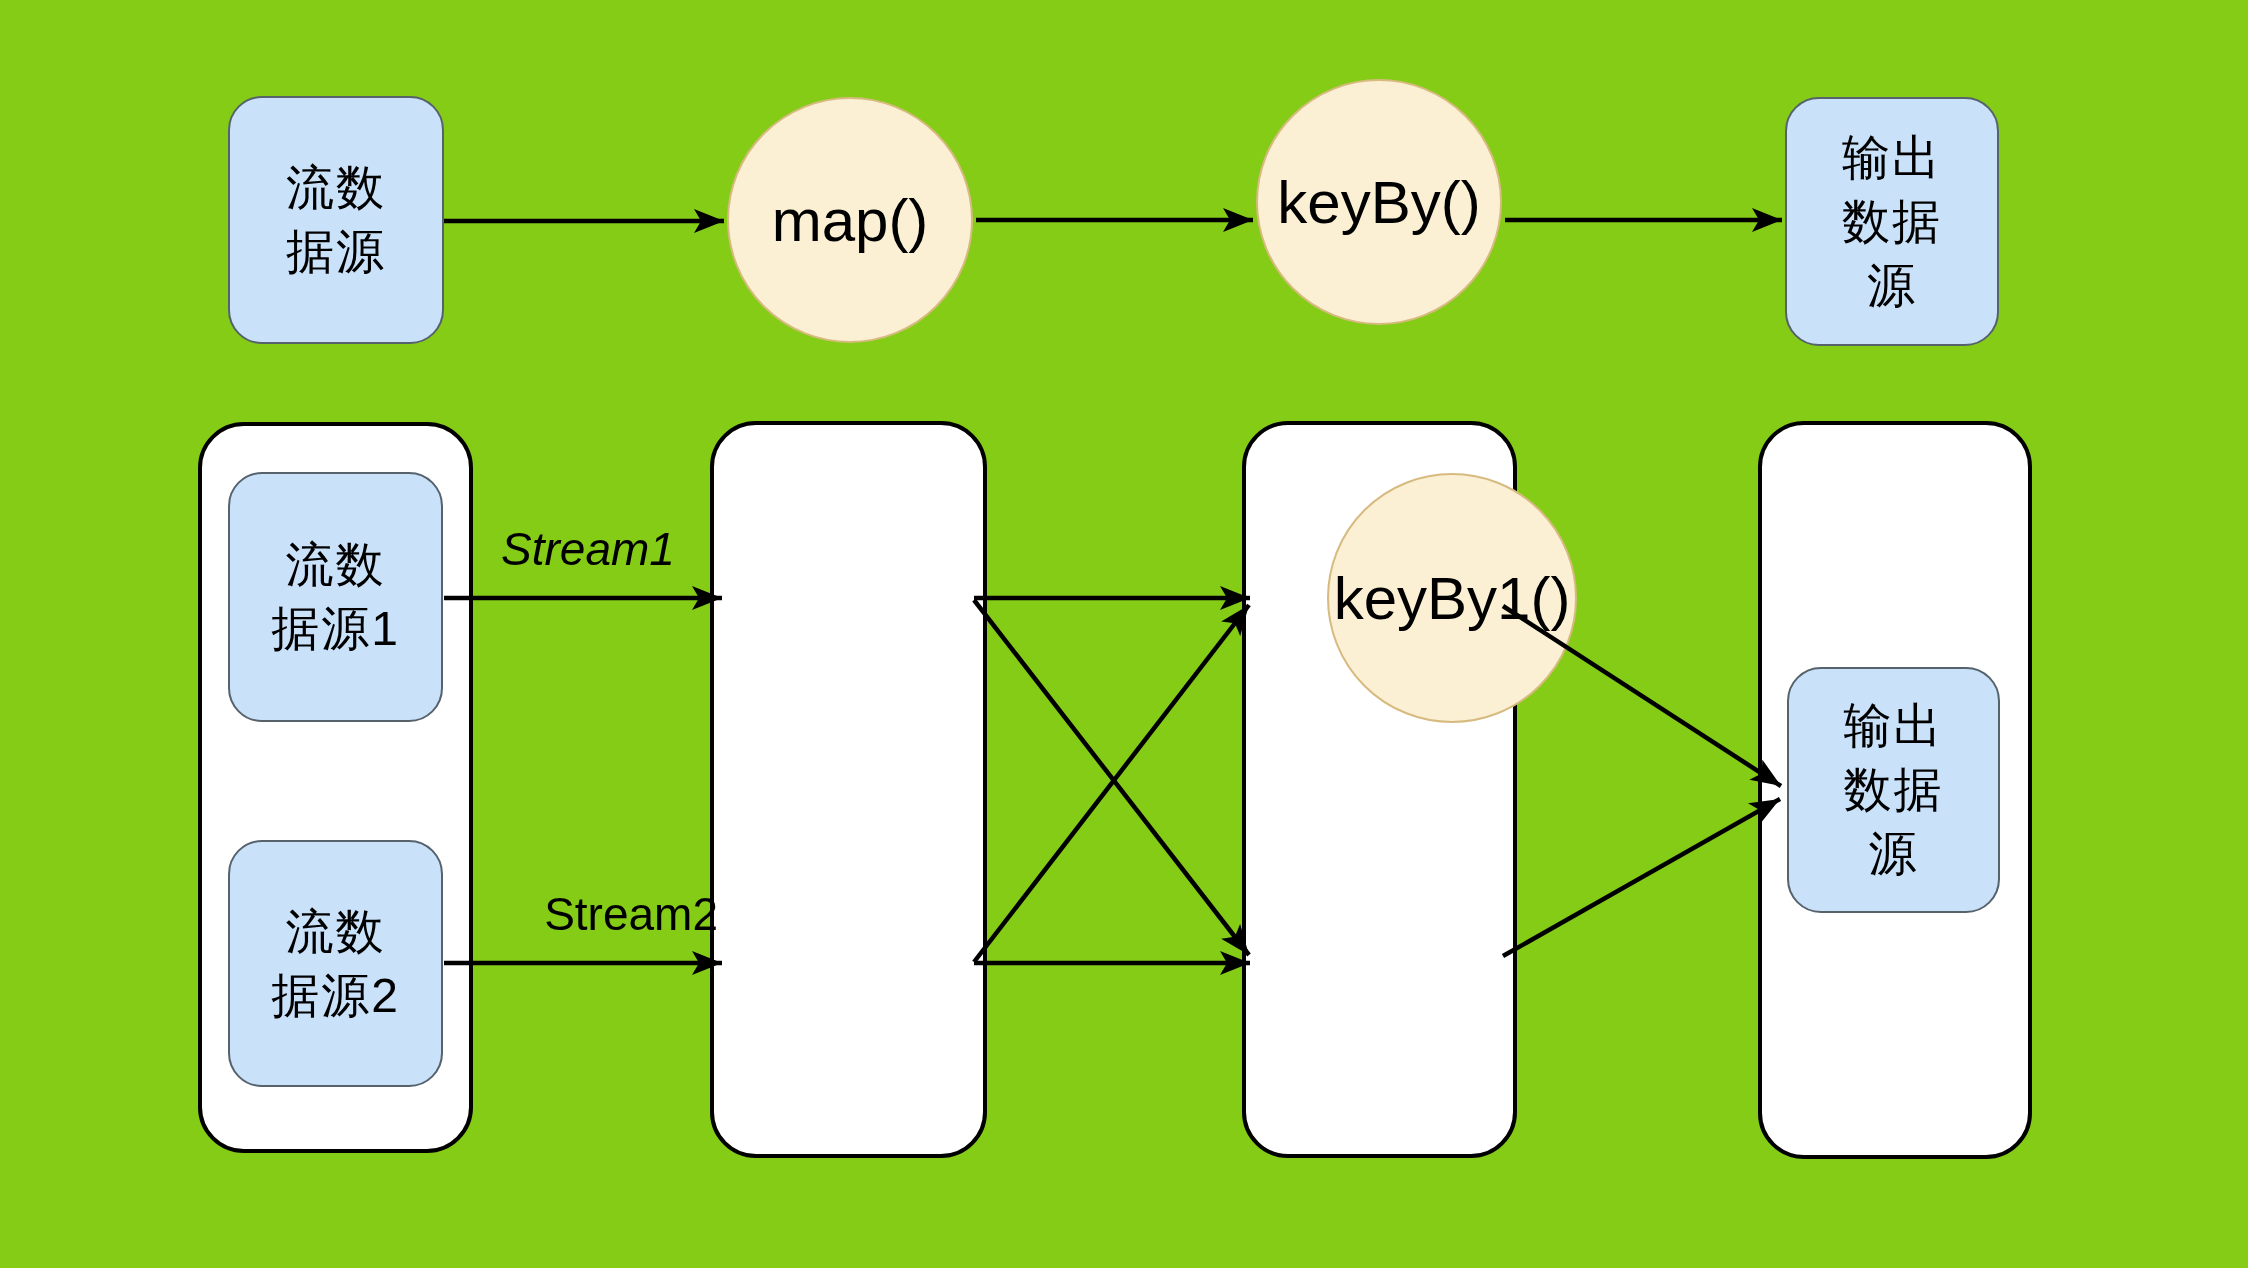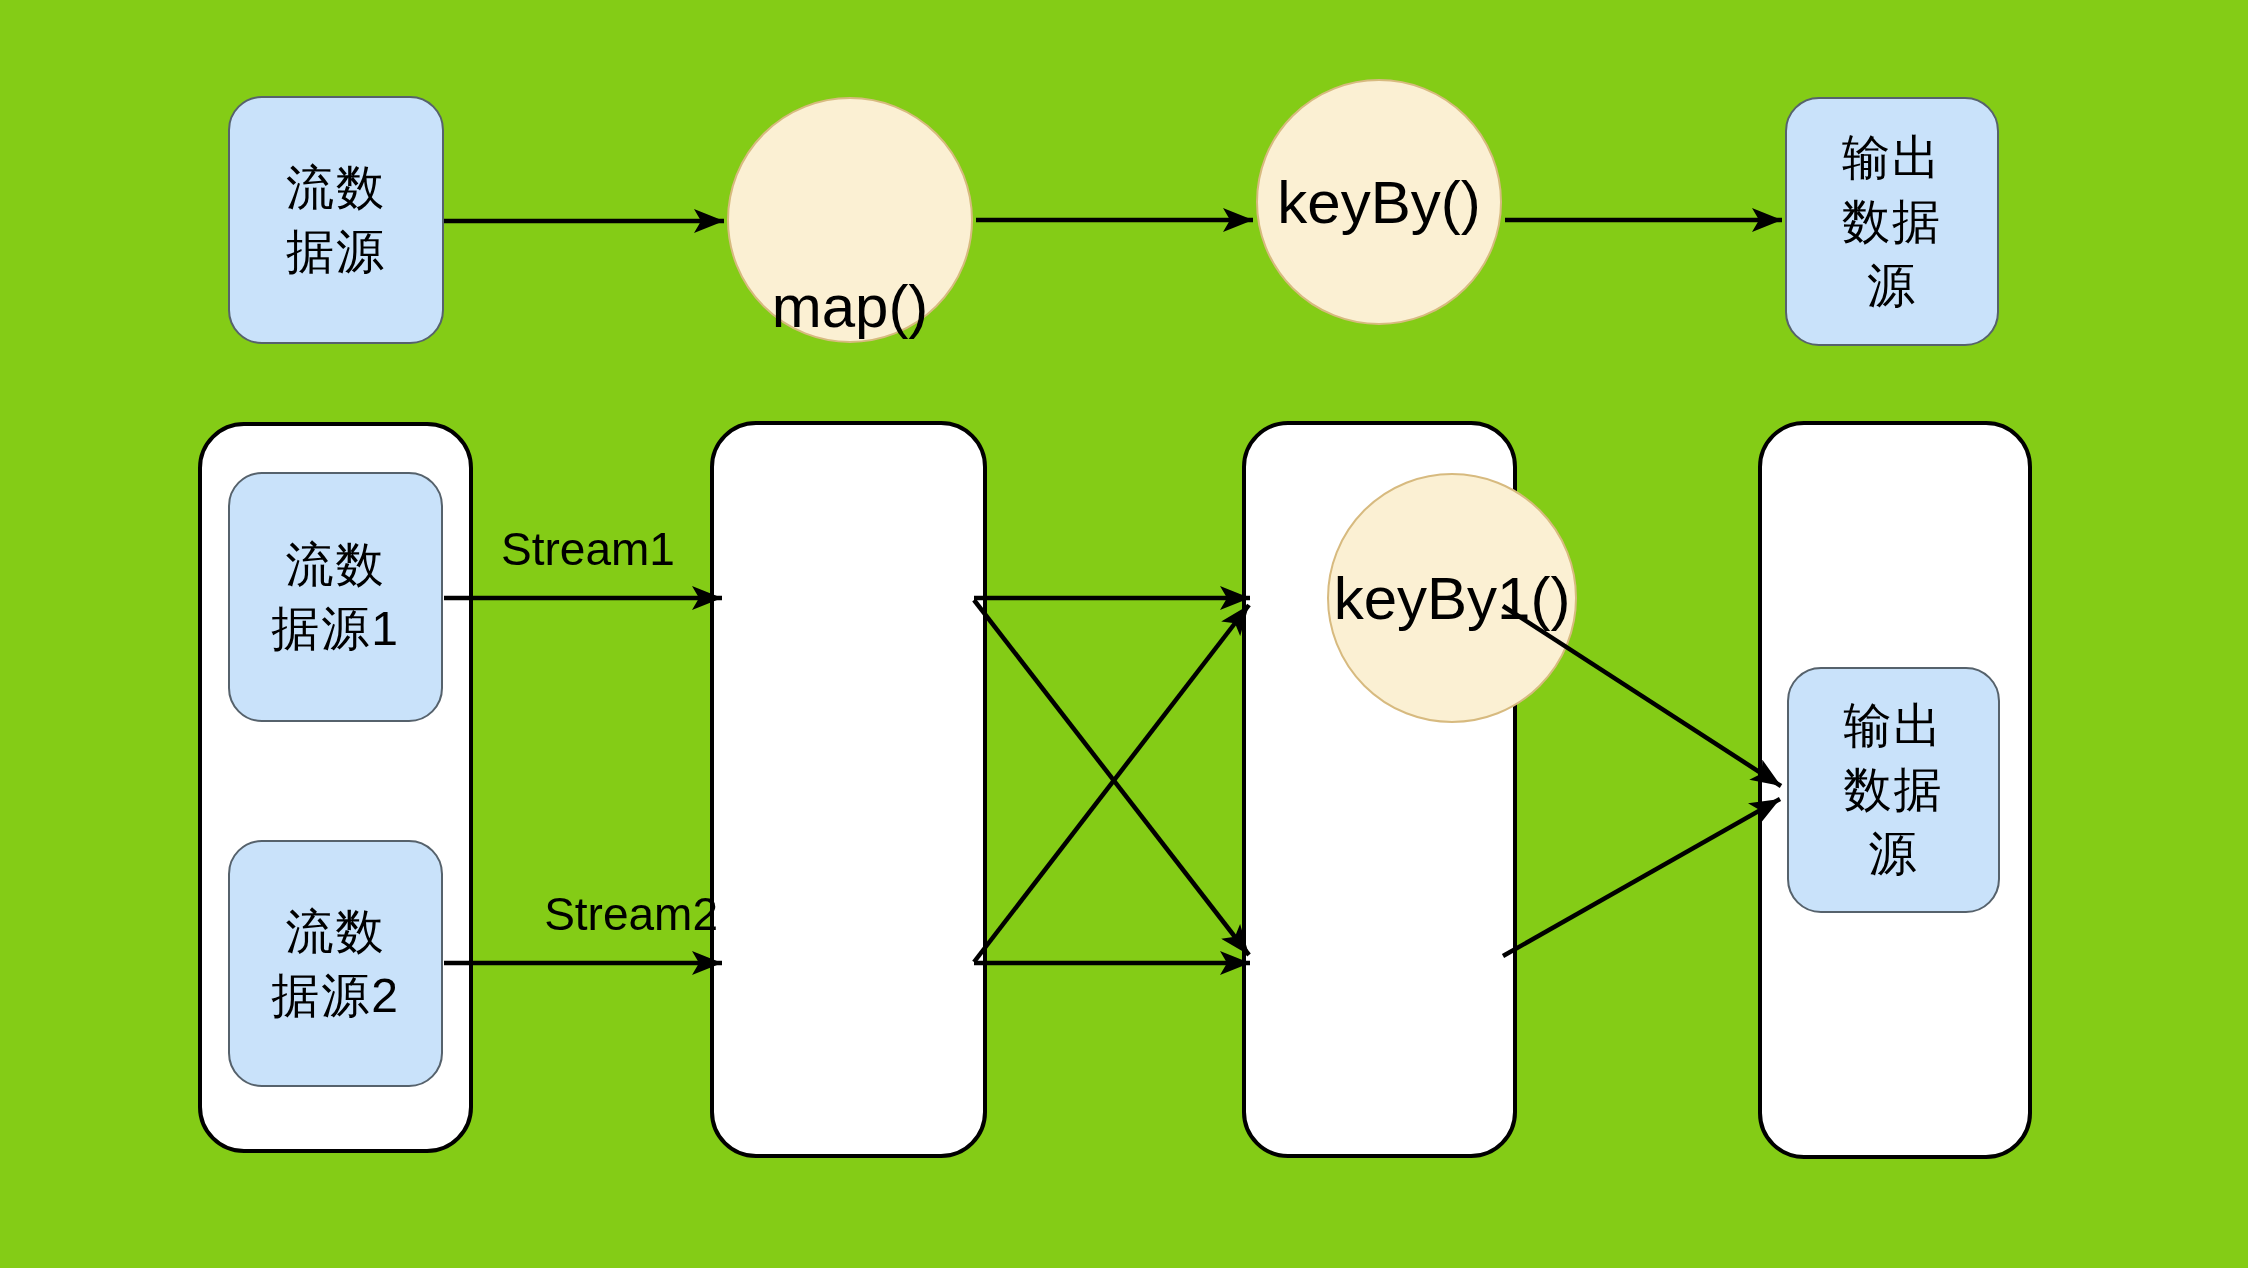--- a/index.html
+++ b/index.html
@@ -63,21 +63,21 @@
       <line x1="1503" y1="606" x2="1781" y2="786" marker-end="url(#arrow)"></line>
       <line x1="1503" y1="956" x2="1780" y2="799" marker-end="url(#arrow)"></line>
     </g>
   </svg>
 
   <div class="rect-node" style="left:228px;top:96px;width:216px;height:248px;">
     <span class="cjk-label">流数
 据源</span>
   </div>
 
-  <div class="circle-node" style="left:727px;top:97px;width:246px;height:246px;align-items:flex-end;">
+  <div class="circle-node" style="left:727px;top:97px;width:246px;height:246px;">
     <span class="fn-label">map()</span>
   </div>
 
   <div class="circle-node" style="left:1256px;top:79px;width:246px;height:246px;">
     <span class="fn-label">keyBy()</span>
   </div>
 
   <div class="rect-node" style="left:1785px;top:97px;width:214px;height:249px;">
     <span class="cjk-label">输出
 数据
@@ -87,21 +87,21 @@
   <div class="rect-node" style="left:228px;top:472px;width:215px;height:250px;">
     <span class="cjk-label">流数
 据源1</span>
   </div>
 
   <div class="rect-node" style="left:228px;top:840px;width:215px;height:247px;">
     <span class="cjk-label">流数
 据源2</span>
   </div>
 
-  <div class="edge-label" style="left:458px;top:522px;width:260px;">Stream1</div>
+  <div class="edge-label" style="left:458px;top:522px;width:260px;font-style:italic;">Stream1</div>
 
   <div class="edge-label" style="left:458px;top:887px;width:260px;text-align:right;">Stream2</div>
 
 
 
   <div class="circle-node" style="left:1327px;top:473px;width:250px;height:250px;">
     <span class="fn-label">keyBy1()</span>
   </div>
 
 

